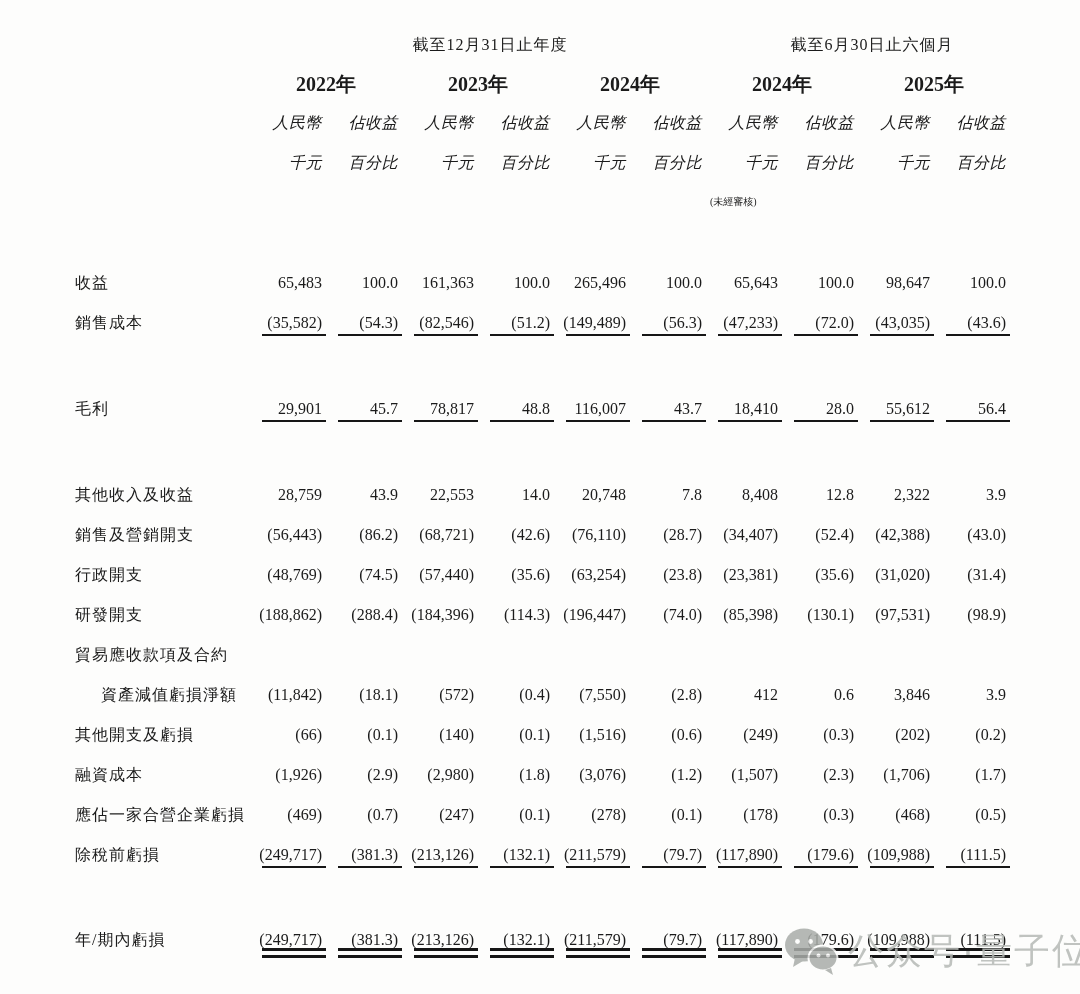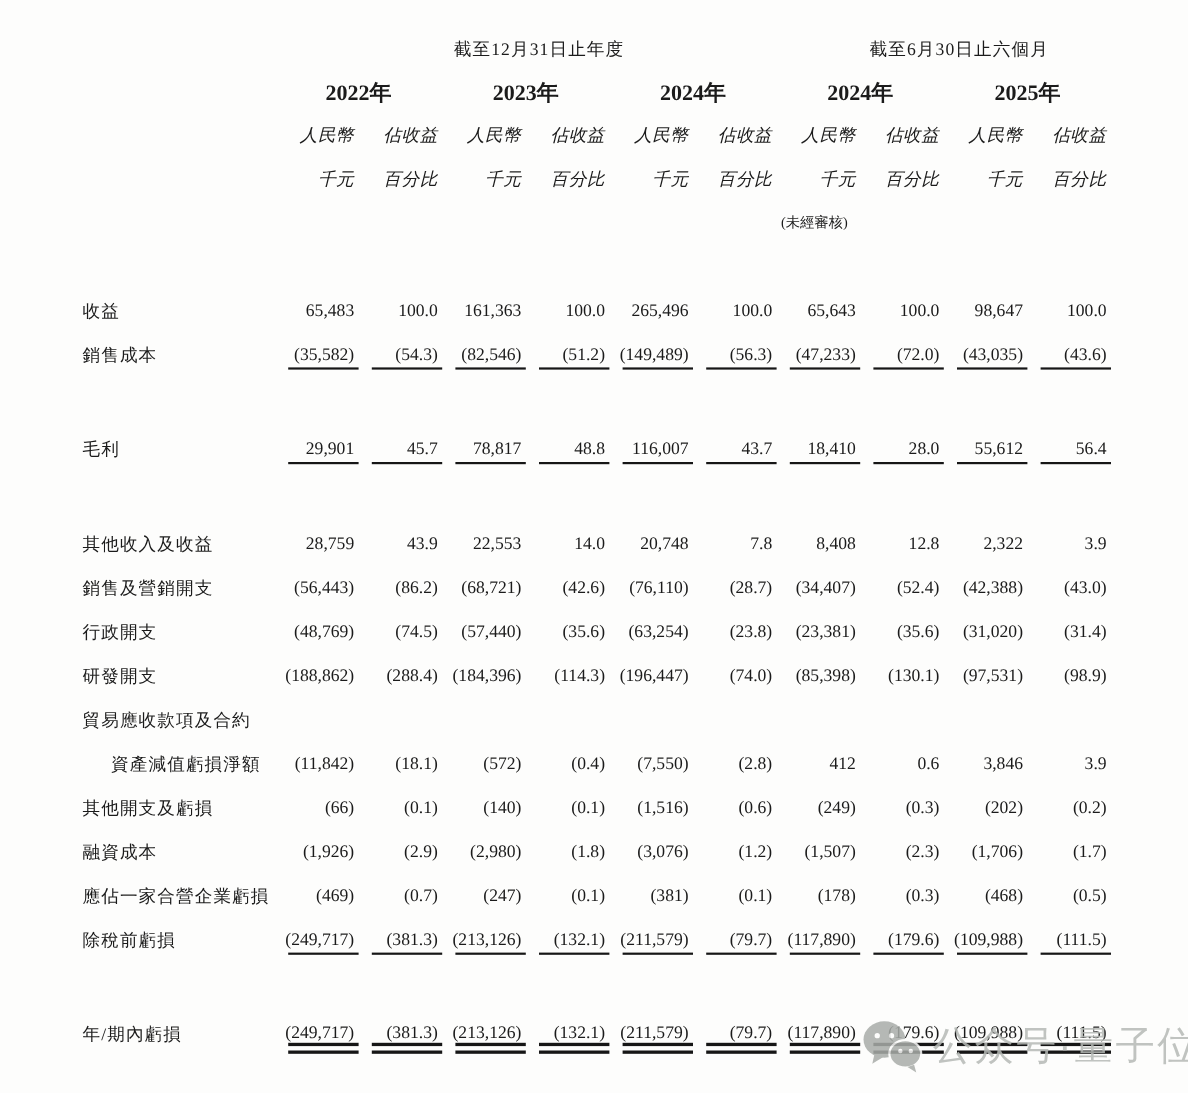--- a/index.html
+++ b/index.html
@@ -18,21 +18,21 @@
   .center{text-align:center;}
   .group-row{margin-top:34px;height:22px;font-size:16px;letter-spacing:1px;}
   .group-annual{grid-column:2 / span 6;padding-left:24px;}
   .group-interim{grid-column:8 / span 4;padding-left:28px;}
   .year-row{margin-top:15px;height:22px;font-size:20px;}
   .year-cell{text-align:center;font-weight:bold;white-space:nowrap;}
   .subhead-row{height:22px;font-size:16px;}
   .subhead-row.first{margin-top:19px;}
   .subhead-row.second{margin-top:18px;}
   .subhead{font-style:italic;letter-spacing:.5px;}
-  .unaudited-row{margin-top:17px;height:22px;font-size:13px;}
+  .unaudited-row{margin-top:17px;height:22px;font-size:10px;}
   .unaudited{grid-column:8 / span 2;justify-self:start;padding-left:4px;white-space:nowrap;}
   #rows .grid{height:40px;}
   #rows .grid.first{margin-top:50px;}
   .rule{position:absolute;left:12px;right:0;bottom:-4px;border-top:2px solid #161616;}
   .rule.double{bottom:-9px;height:4px;border-top:3px solid #161616;border-bottom:3px solid #161616;}
   .watermark{
     position:absolute;left:783px;top:925px;display:flex;align-items:center;
     color:#b3b7b3;opacity:.85;z-index:5;
     font-family:"Liberation Sans","DejaVu Sans",sans-serif;
   }
@@ -233,21 +233,21 @@
         <div class="cell num"><span>(2.3)</span></div>
         <div class="cell num"><span>(1,706)</span></div>
         <div class="cell num"><span>(1.7)</span></div>
       </div>
       <div class="grid">
         <div class="cell label">應佔一家合營企業虧損</div>
         <div class="cell num"><span>(469)</span></div>
         <div class="cell num"><span>(0.7)</span></div>
         <div class="cell num"><span>(247)</span></div>
         <div class="cell num"><span>(0.1)</span></div>
-        <div class="cell num"><span>(381)</span></div>
+        <div class="cell num"><span>(278)</span></div>
         <div class="cell num"><span>(0.1)</span></div>
         <div class="cell num"><span>(178)</span></div>
         <div class="cell num"><span>(0.3)</span></div>
         <div class="cell num"><span>(468)</span></div>
         <div class="cell num"><span>(0.5)</span></div>
       </div>
       <div class="grid">
         <div class="cell label">除稅前虧損</div>
         <div class="cell num"><span>(249,717)</span><i class="rule"></i></div>
         <div class="cell num"><span>(381.3)</span><i class="rule"></i></div>

